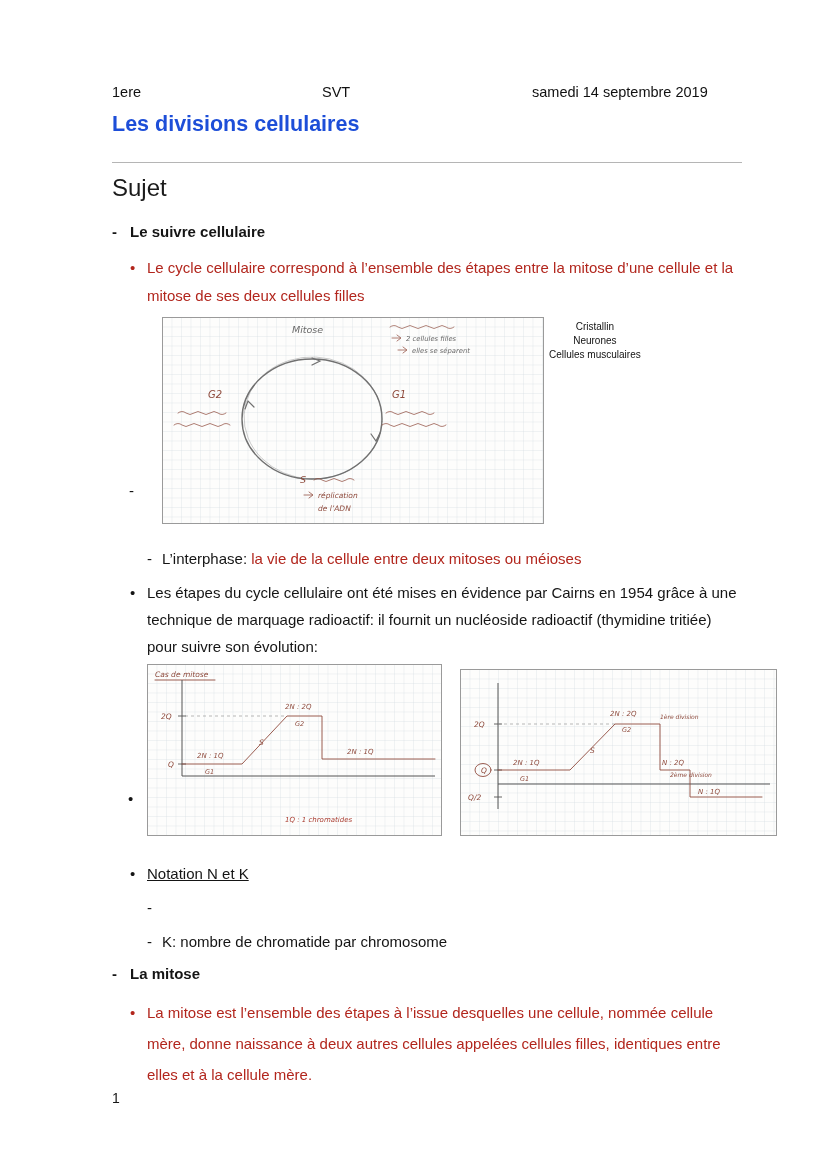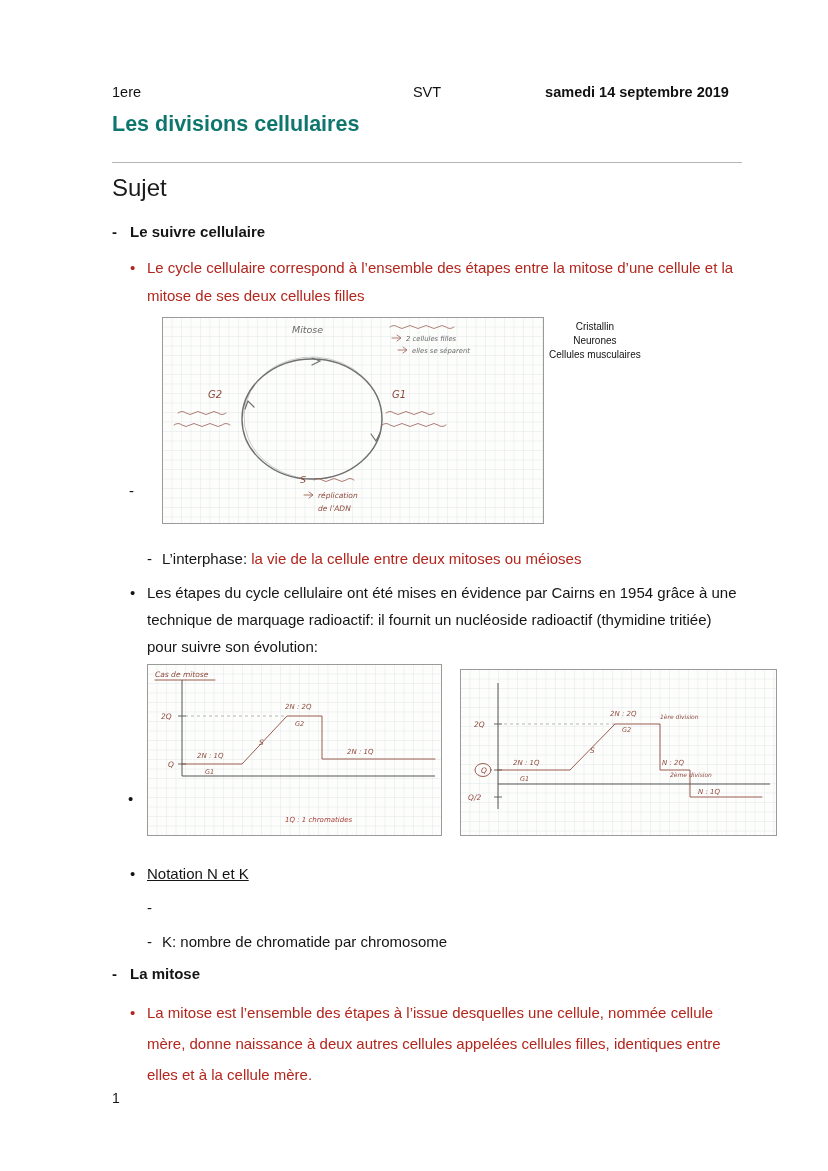--- a/index.html
+++ b/index.html
@@ -11,24 +11,24 @@
     background: #ffffff;
     font-family: "Liberation Sans", sans-serif;
     color: #151515;
     overflow: hidden;
     margin-left: 12px;
   }
   .content { position: absolute; left: 100px; top: 84px; width: 630px; }
 
   .doc-header { display: flex; font-size: 14.5px; color: #111; }
   .doc-header .hl { flex: 1; text-align: left; }
-  .doc-header .hc { flex: 1; text-align: center; }
-  .doc-header .hr { flex: 1; text-align: center; font-weight: bold; }
-
-  h1.title { font-size: 21.5px; font-weight: bold; margin-top: 12px; color:#0f766e; }
+  .doc-header .hc { flex: 1; text-align: left; }
+  .doc-header .hr { flex: 1; text-align: left; }
+
+  h1.title { font-size: 21.5px; font-weight: bold; margin-top: 12px; color:#1d4ed8; }
   .rule { border: none; border-top: 1px solid #b5b5b5; margin-top: 25px; }
   .sujet { font-size: 24px; margin-top: 11px; color:#1b1b1b; }
 
   .row { display: flex; align-items: flex-start; font-size: 15px; line-height: 22px; }
   .marker { flex: none; }
   .m1 { width: 18px; }
   .m2 { width: 17px; }
   .m3 { width: 15px; }
   .lvl2 { padding-left: 18px; }
   .lvl3 { padding-left: 35px; }

